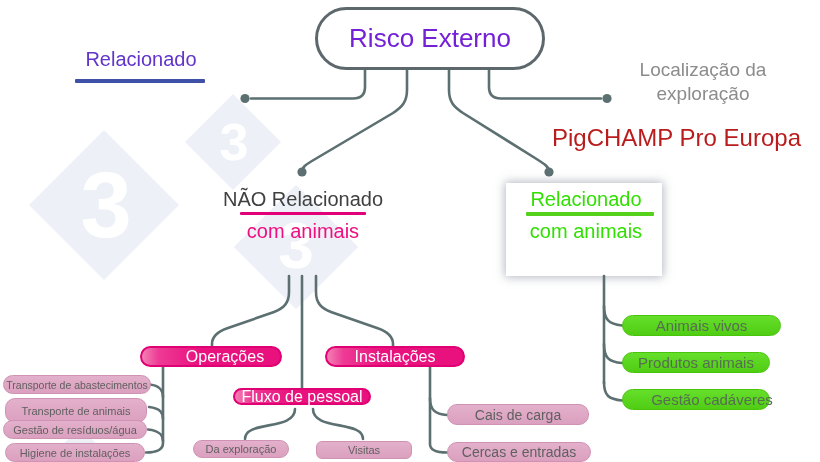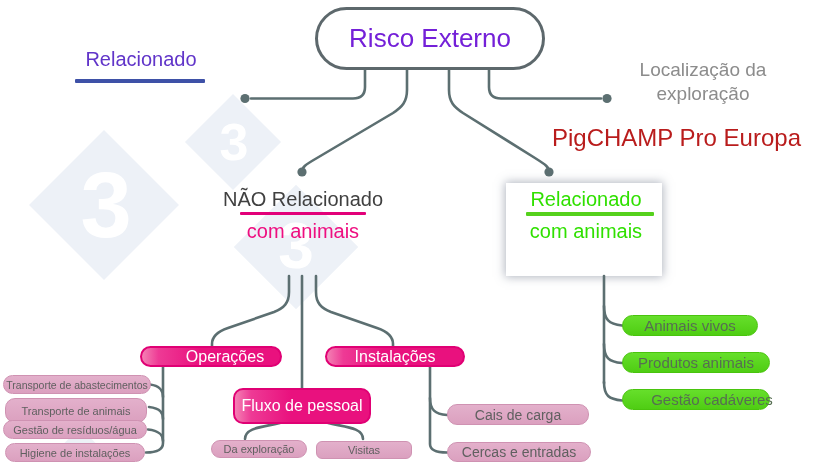--- a/index.html
+++ b/index.html
@@ -116,30 +116,30 @@
   <div class="lbl" style="left:213px;top:188px;width:180px;font-size:20px;color:#404040;">NÃO Relacionado</div>
   <div class="underbar" style="left:240px;top:212px;width:126px;height:3px;background:#e20079;"></div>
   <div class="lbl" style="left:213px;top:220px;width:180px;font-size:20px;color:#ee0f80;">com animais</div>
 
   <div class="lbl" style="left:496px;top:188px;width:180px;font-size:20px;color:#30e000;">Relacionado</div>
   <div class="underbar" style="left:526px;top:212px;width:128px;height:3.5px;background:#55d11c;"></div>
   <div class="lbl" style="left:496px;top:220px;width:180px;font-size:20px;color:#30e000;">com animais</div>
 
   <div class="pill-hdr" style="left:140px;top:346px;width:142px;height:21px;padding-left:28px;">Operações</div>
   <div class="pill-hdr" style="left:325px;top:346px;width:140px;height:21px;">Instalações</div>
-  <div class="pill-hdr" style="left:233px;top:388px;width:138px;height:36px;border-radius:10px;">Fluxo de pessoal</div>
+  <div class="pill-hdr" style="left:233px;top:388px;width:138px;height:17px;">Fluxo de pessoal</div>
 
   <div class="pill-sub" style="left:3px;top:375px;width:148px;height:19px;font-size:10.5px;">Transporte de abastecimentos</div>
   <div class="pill-sub" style="left:5px;top:398px;width:142px;height:25px;font-size:11px;">Transporte de animais</div>
   <div class="pill-sub" style="left:3px;top:420px;width:144px;height:19px;font-size:11px;">Gestão de resíduos/água</div>
   <div class="pill-sub" style="left:5px;top:443px;width:140px;height:19px;font-size:11px;">Higiene de instalações</div>
 
-  <div class="pill-sub" style="left:211px;top:440px;width:96px;height:18px;font-size:11px;">Da exploração</div>
+  <div class="pill-sub" style="left:193px;top:440px;width:96px;height:18px;font-size:11px;">Da exploração</div>
   <div class="pill-sub" style="left:316px;top:441px;width:96px;height:18px;font-size:11px;border-radius:6px;">Visitas</div>
 
   <div class="pill-sub" style="left:447px;top:404px;width:142px;height:21px;font-size:14px;">Cais de carga</div>
   <div class="pill-sub" style="left:447px;top:442px;width:144px;height:20px;font-size:14px;">Cercas e entradas</div>
 
-  <div class="pill-grn" style="left:622px;top:315px;width:136px;height:21px;">Animais vivos</div>
+  <div class="pill-grn" style="left:622px;top:315px;width:159px;height:21px;">Animais vivos</div>
   <div class="pill-grn" style="left:622px;top:352px;width:148px;height:21px;">Produtos animais</div>
   <div class="pill-grn" style="left:622px;top:389px;width:148px;height:21px;padding-left:32px;">Gestão cadáveres</div>
 
 </div>
 
 </body></html>

